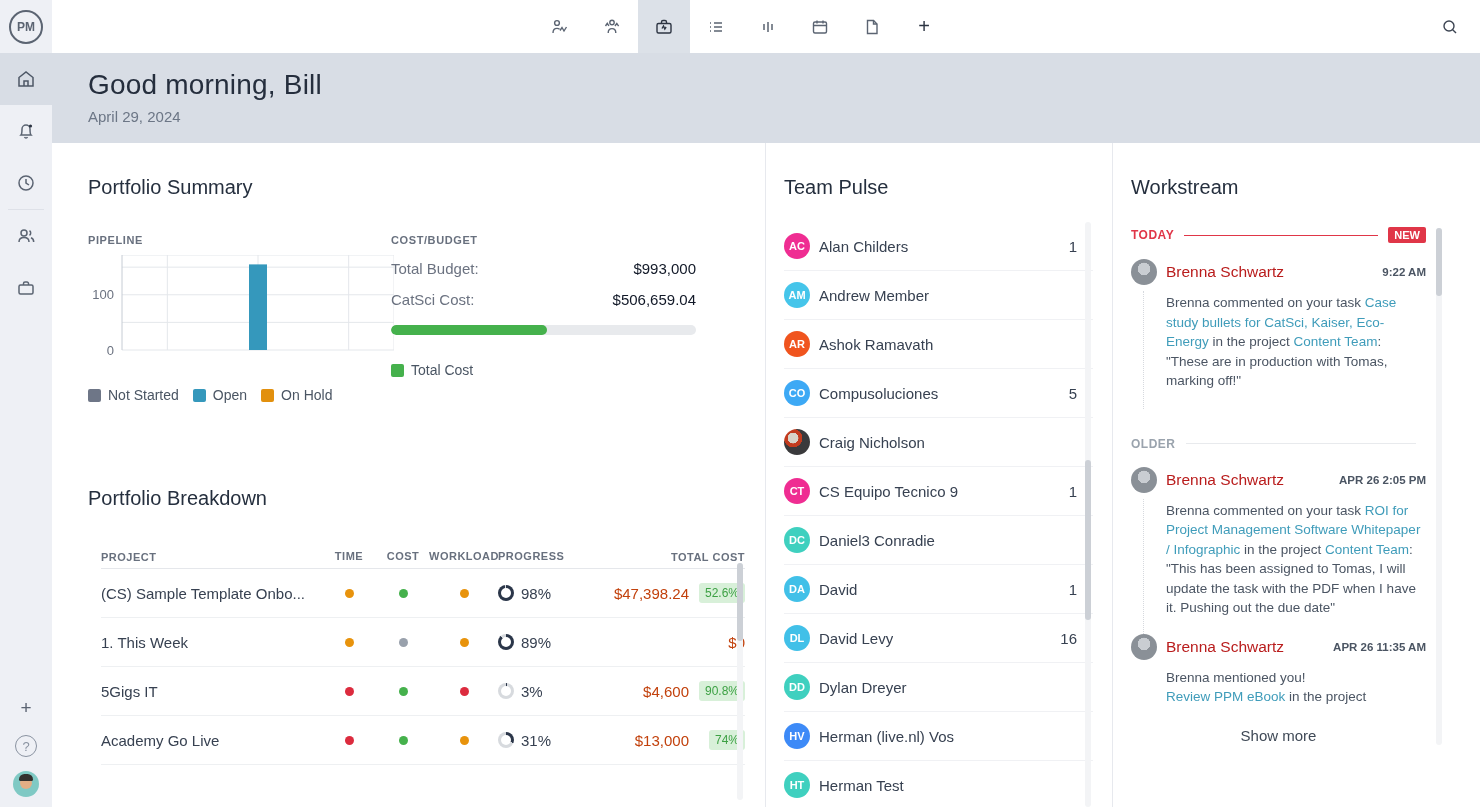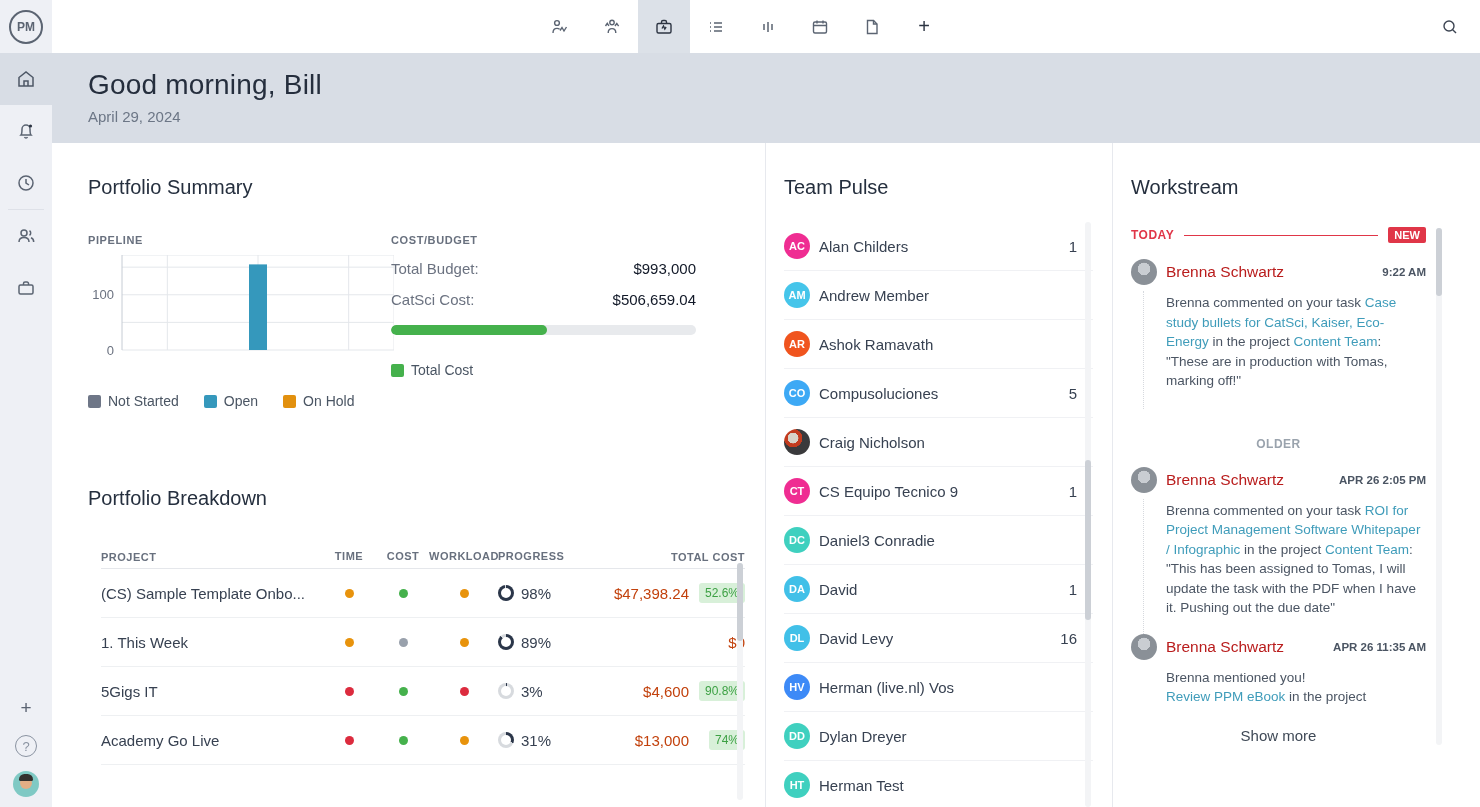--- a/index.html
+++ b/index.html
@@ -39,21 +39,21 @@
   .col { position:relative; height:664px; overflow:hidden; }
   .col-portfolio { width:714px; border-right:1px solid #e7e9ee; }
   .col-team { width:347px; border-right:1px solid #e7e9ee; }
   .col-work { flex:1; }
   h2.sec-title { position:absolute; font-size:20px; font-weight:500; color:#252f3e; }
   .mini-label { font-size:11px; font-weight:bold; letter-spacing:.6px; color:#68707e; }
   
   #ps-title { left:36px; top:33px; }
   #pipeline-label { position:absolute; left:36px; top:91px; }
   #chart { position:absolute; left:36px; top:112px; }
-  #chart-legend { position:absolute; left:36px; top:250px; display:flex; gap:25px; }
+  #chart-legend { position:absolute; left:36px; top:244px; display:flex; gap:14px; }
   .lg-item { display:flex; align-items:center; gap:7px; font-size:14px; color:#4a5563; }
   .lg-sq { width:13px; height:13px; border-radius:2px; }
   .costbudget { position:absolute; left:339px; top:91px; width:305px; }
   .cb-row { display:flex; justify-content:space-between; font-size:15px; margin-top:14px; }
   .cb-row:first-of-type { margin-top:22px; }
   .cb-label { color:#6b7280; }
   .cb-value { color:#111827; }
   .cb-bar { margin-top:17px; height:10px; border-radius:5px; background:#e8eaed; overflow:hidden; }
   .cb-fill { height:100%; border-radius:5px; }
   .cb-legend { margin-top:27px; display:flex; align-items:center; gap:7px; font-size:14px; color:#4a5563; }
@@ -93,21 +93,21 @@
   .gh-badge { font-size:11px; font-weight:bold; color:#fff; padding:2px 6px; border-radius:2px; }
   .entry { position:relative; margin-top:16px; }
   .entry.rail::before { content:""; position:absolute; left:12px; top:32px; bottom:-18px; border-left:1px dotted #d6d9de; }
   .e-head { display:flex; align-items:center; }
   .e-avatar { width:26px; height:26px; border-radius:50%; flex:none;
     background:radial-gradient(circle at 50% 38%, #c9cdd2 0 30%, #8a9097 31% 100%); }
   .e-name { margin-left:9px; font-size:15.5px; color:#b91c1c; }
   .e-time { margin-left:auto; font-size:11.5px; font-weight:600; color:#4b5563; white-space:nowrap; }
   .e-body { margin-left:35px; margin-top:8px; font-size:13.5px; line-height:19.5px; color:#4b5563; }
   .e-body a { text-decoration:none; cursor:pointer; }
-  .older-head { margin-top:46px;flex-direction:column; }
+  .older-head { margin-top:46px; }
   .show-more { margin-top:16px; text-align:center; font-size:15px; color:#3f4956; cursor:pointer; padding:4px 0; }
   svg.icon { display:block; }
 </style>
 </head>
 <body>
 
 <aside class="sidebar">
   <div class="logo-box">
     <div class="logo-circle">PM</div>
   </div>
@@ -412,26 +412,26 @@
           <span class="m-avatar" style="background: rgb(65, 192, 232);">DA</span>
           <span class="m-name">David</span>
           <span class="m-count">1</span>
         </div>
         <div class="m-row">
           <span class="m-avatar" style="background: rgb(65, 192, 232);">DL</span>
           <span class="m-name">David Levy</span>
           <span class="m-count">16</span>
         </div>
         <div class="m-row">
+          <span class="m-avatar" style="background: rgb(63, 208, 191);">DD</span>
+          <span class="m-name">Dylan Dreyer</span>
+        </div>
+        <div class="m-row">
           <span class="m-avatar" style="background: rgb(61, 138, 247);">HV</span>
           <span class="m-name">Herman (live.nl) Vos</span>
-        </div>
-        <div class="m-row">
-          <span class="m-avatar" style="background: rgb(63, 208, 191);">DD</span>
-          <span class="m-name">Dylan Dreyer</span>
         </div>
         <div class="m-row">
           <span class="m-avatar" style="background: rgb(63, 208, 191);">HT</span>
           <span class="m-name">Herman Test</span>
         </div>
       </div>
     <div class="vscroll" style="left:319px; top:79px; height:585px;">
       <div class="vthumb" style="top:238px; height:160px;"></div>
     </div>
   </section>

